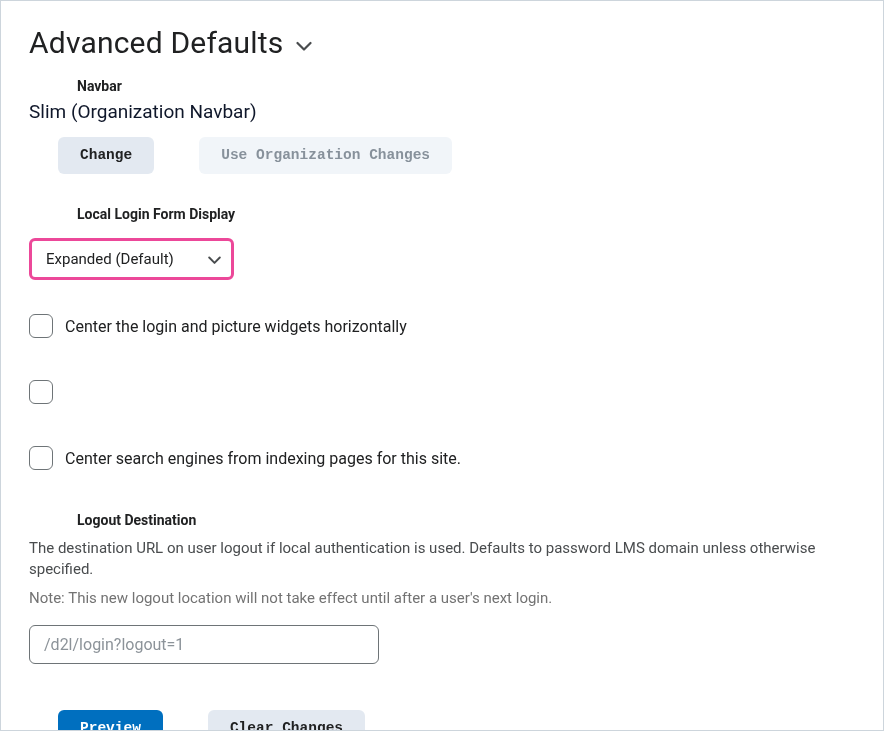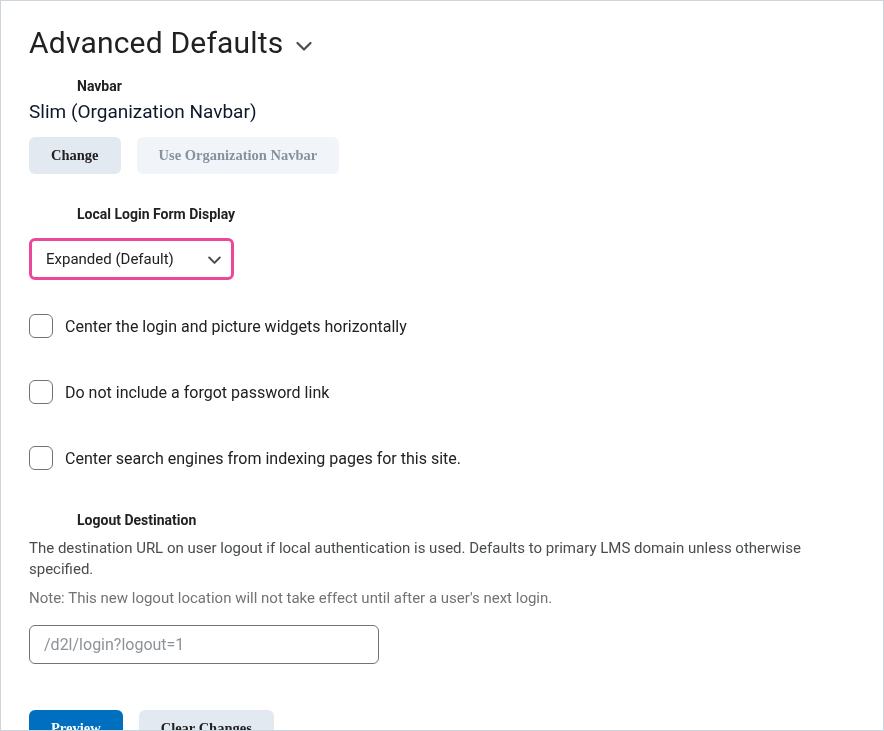--- a/index.html
+++ b/index.html
@@ -53,22 +53,23 @@
       gap: 16px;
       margin-bottom: 32px;
     }
     .btn {
       border: none;
       border-radius: 6px;
       padding: 10px 22px;
       font-size: 14.5px;
       font-weight: 700;
       cursor: pointer;
-      font-family: Liberation Serif, serif;
+      font-family: Liberation Mono, monospace;
       line-height: 1.2;
+      margin-left: 29px;
     }
     .btn-light {
       background: #e3e9f1;
       color: #202122;
     }
     .btn-light-disabled {
       background: #f1f5f9;
       color: #87919b;
       cursor: default;
     }
@@ -171,21 +172,21 @@
         <path d="M1.5 2 L8 8.5 L14.5 2" stroke="currentColor" stroke-width="2.2" fill="none" stroke-linecap="round" stroke-linejoin="round"></path>
       </svg>
   </span>
 </div>
 
 <div>
   <div class="section-label">Navbar</div>
   <div class="navbar-value">Slim (Organization Navbar)</div>
   <div class="btn-row">
     <button class="btn btn-light">Change</button>
-    <button class="btn btn-light-disabled">Use Organization Navbar</button>
+    <button class="btn btn-light-disabled">Use Organization Changes</button>
   </div>
 </div>
 
 <div>
   <div class="section-label">Local Login Form Display</div>
   <div class="select-wrap">
     <select class="select">
       <option>Expanded (Default)</option>
     </select>
     <span class="select-chev">
@@ -196,31 +197,30 @@
   </div>
 </div>
 
 <div class="checkbox-row">
   <div class="checkbox" role="checkbox" aria-checked="false"></div>
   <label class="checkbox-label">Center the login and picture widgets horizontally</label>
 </div>
 
 <div class="checkbox-row">
   <div class="checkbox" role="checkbox" aria-checked="false"></div>
-  <label class="checkbox-label">Do not include a forgot password link</label>
 </div>
 
 <div class="checkbox-row">
   <div class="checkbox" role="checkbox" aria-checked="false"></div>
   <label class="checkbox-label">Center search engines from indexing pages for this site.</label>
 </div>
 
 <div class="logout-section">
   <div class="section-label">Logout Destination</div>
-  <div class="desc-text">The destination URL on user logout if local authentication is used. Defaults to primary LMS domain unless otherwise specified.</div>
+  <div class="desc-text">The destination URL on user logout if local authentication is used. Defaults to password LMS domain unless otherwise specified.</div>
   <div class="note-text">Note: This new logout location will not take effect until after a user's next login.</div>
   <input type="text" class="text-input" placeholder="/d2l/login?logout=1" style="">
 </div>
 
 <div class="footer-row">
   <button class="btn btn-primary">Preview</button>
   <button class="btn btn-secondary">Clear Changes</button>
 </div>
 
 </body></html>

